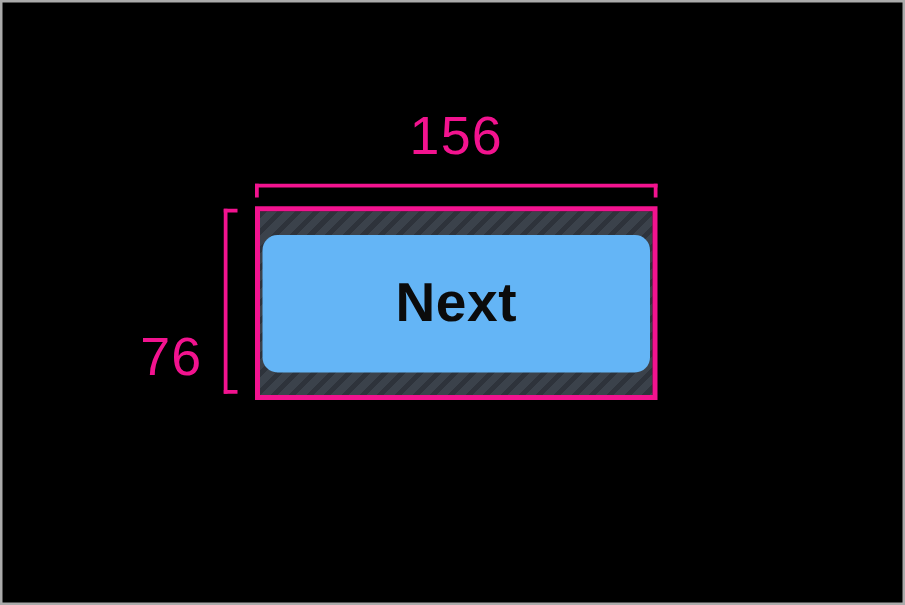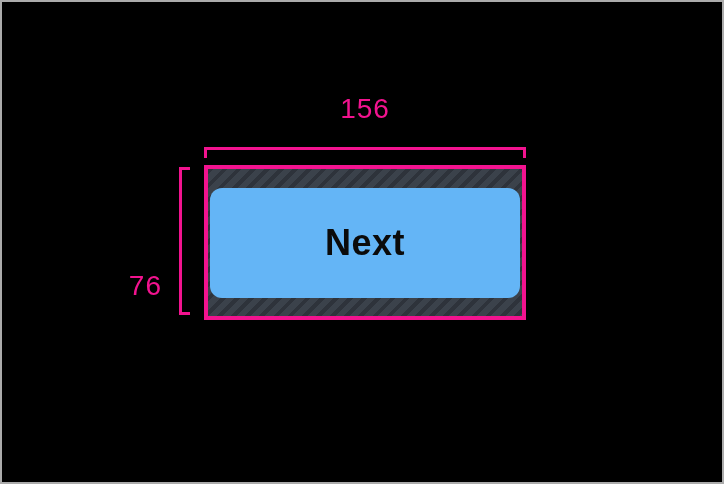--- a/index.html
+++ b/index.html
@@ -11,21 +11,21 @@
     height: 484px;
     background: var(--background, #000);
     border: 2px solid var(--frame-border, #ababab);
     overflow: hidden;
     font-family: "Liberation Sans", "DejaVu Sans", sans-serif;
   }
 
   .dim-label {
     position: absolute;
     color: var(--pink, #f2138f);
-    font-size: 28px;
+    font-size: 43px;
     line-height: 38px;
     font-weight: 400;
     letter-spacing: 1px;
   }
   .dim-label.width {
     left: 202px;
     top: 88px;
     width: 322px;
     text-align: center;
   }
@@ -85,21 +85,21 @@
     border: none;
     display: flex;
     align-items: center;
     justify-content: center;
     cursor: pointer;
     padding: 0;
   }
   .next-button .label {
     color: var(--button-text, #0b0b0b);
     font-family: "Liberation Sans", "DejaVu Sans", sans-serif;
-    font-size: 36px;
+    font-size: 44px;
     font-weight: 600;
     letter-spacing: 0.5px;
   }
 </style>
 </head>
 <body>
 
 <div class="frame">
 
   <div class="dim-label width">156</div>

